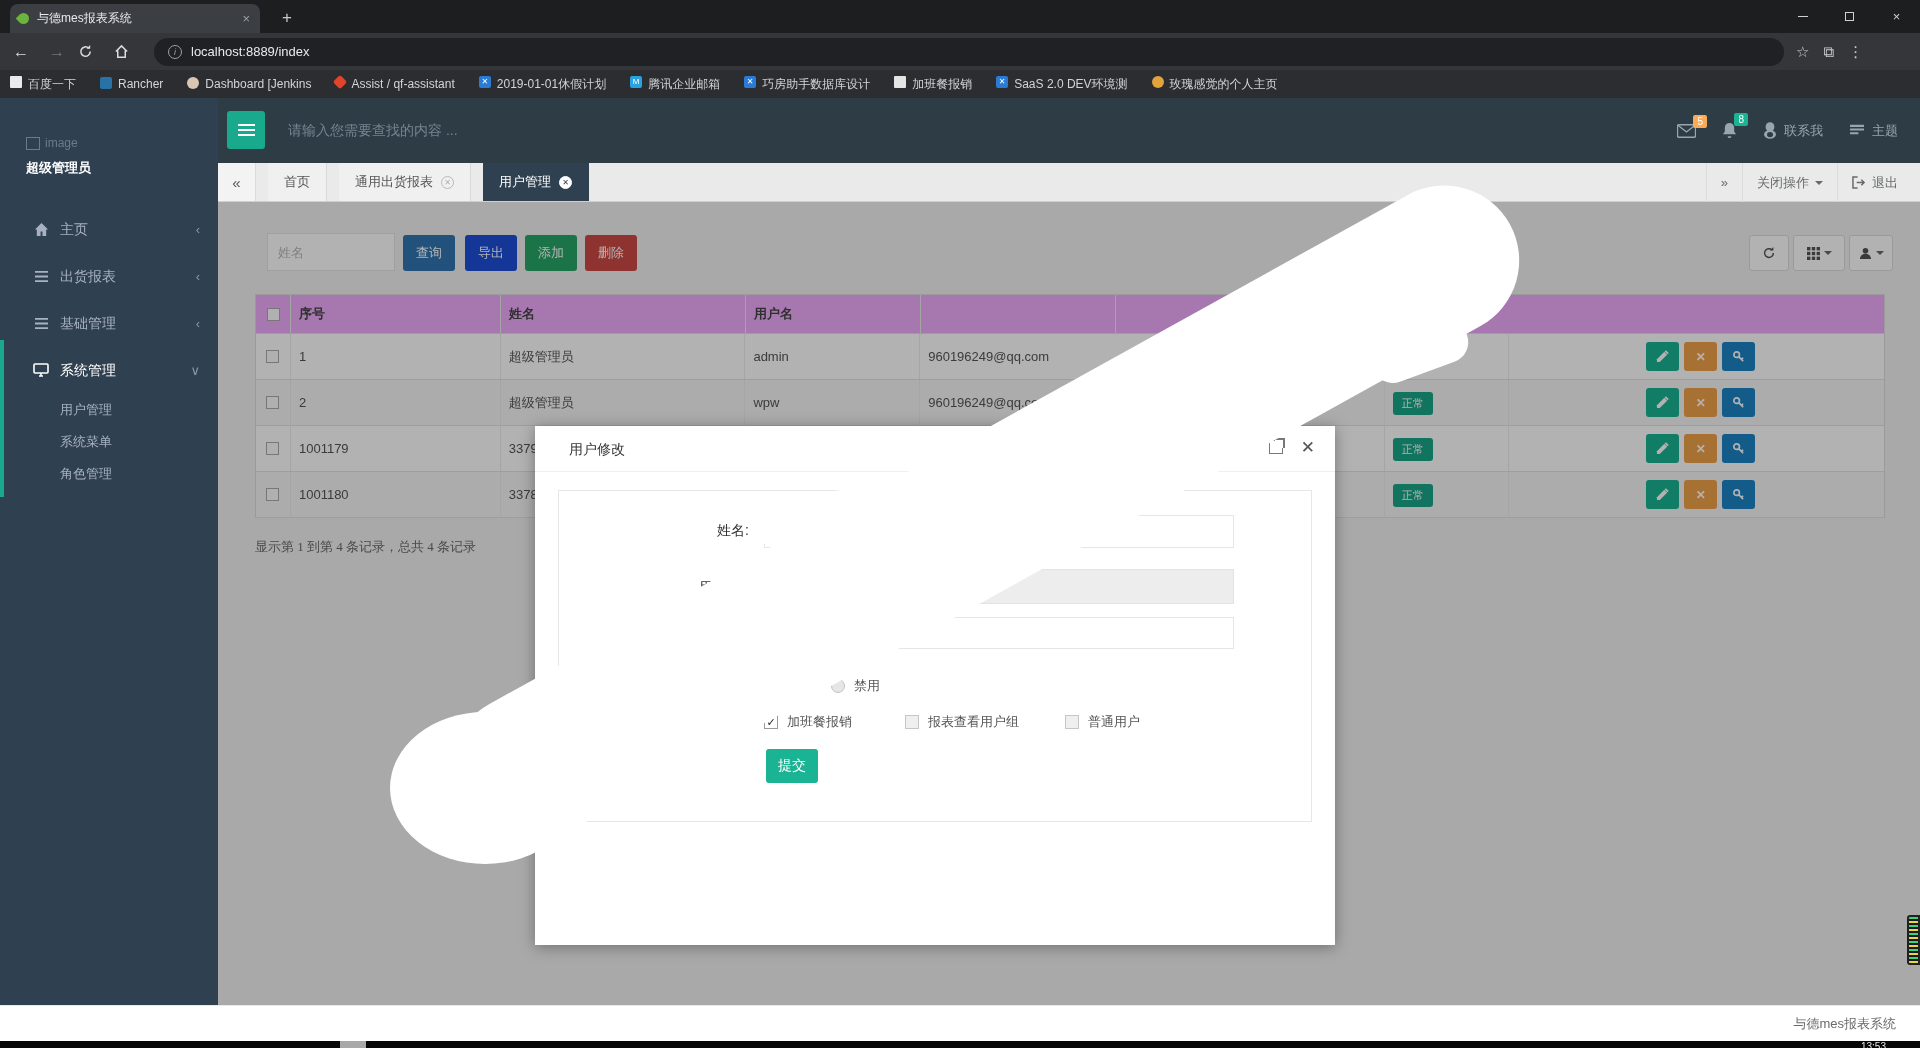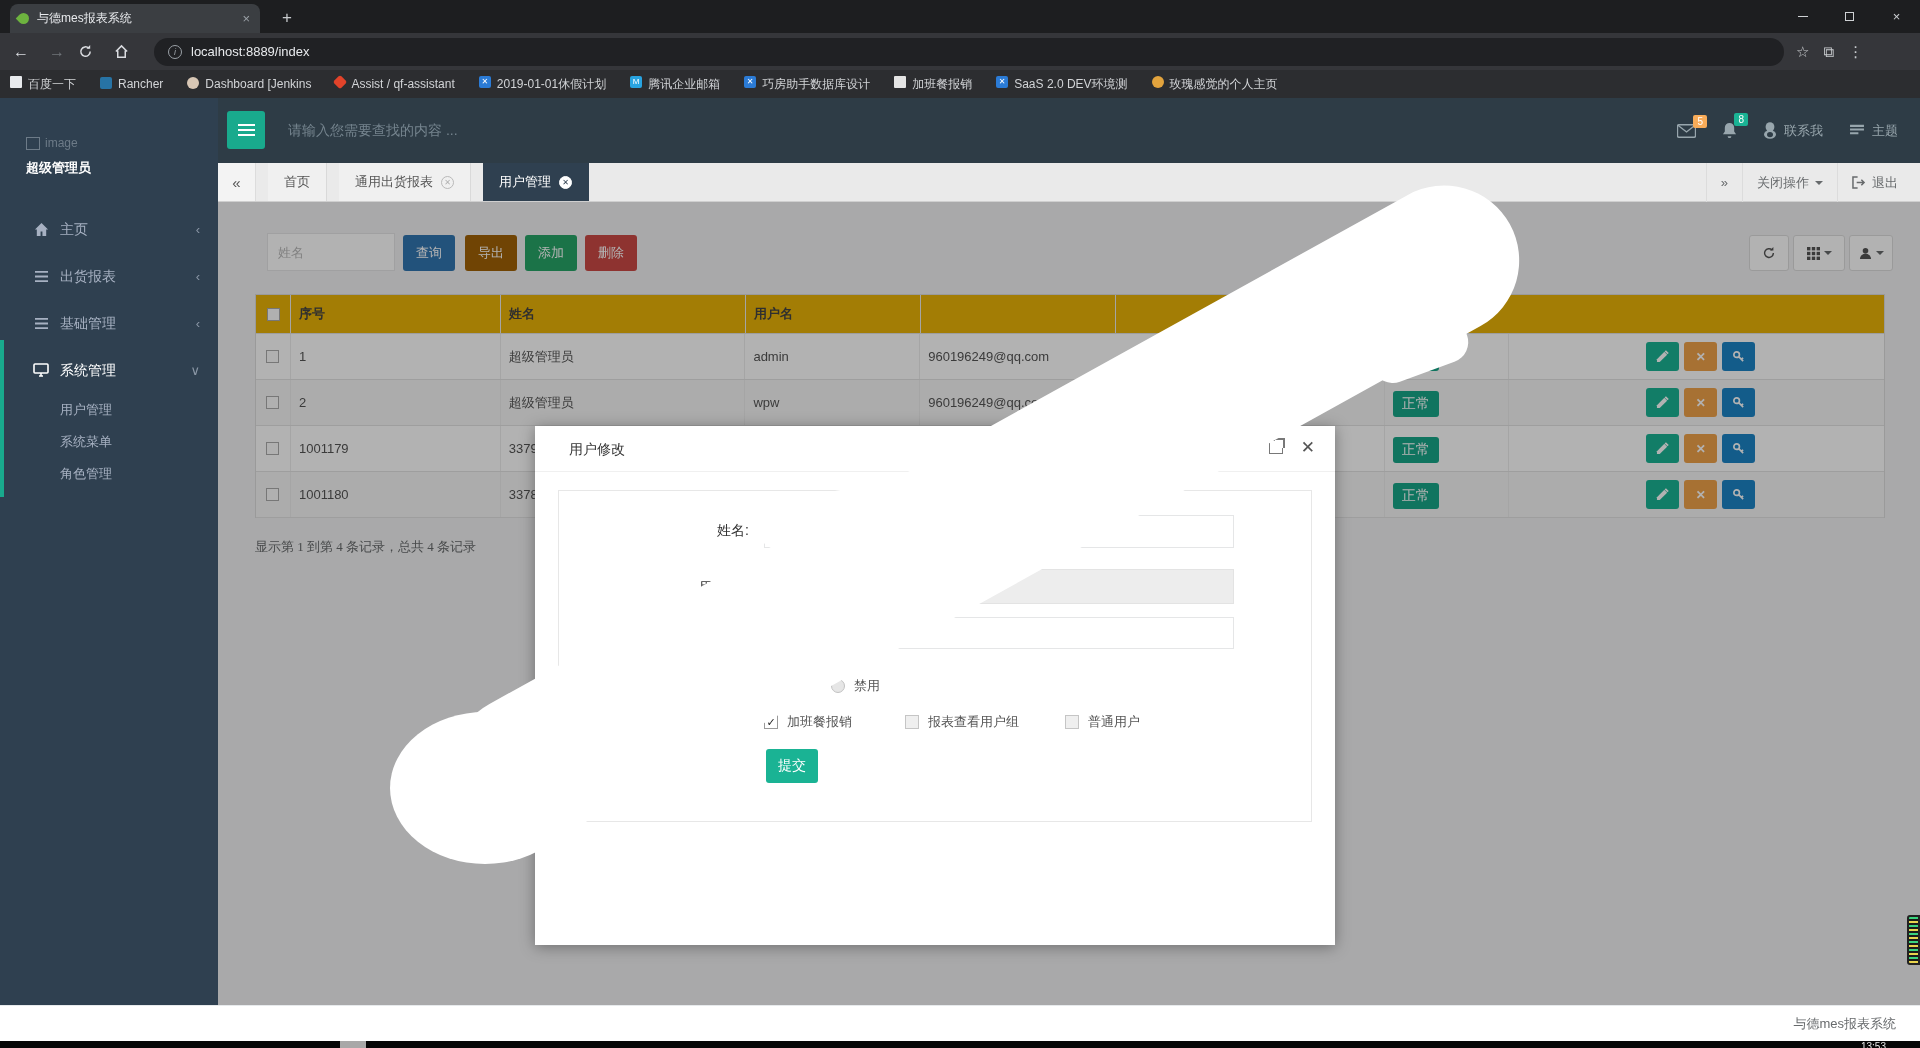--- a/index.html
+++ b/index.html
@@ -95,42 +95,42 @@
 
   
   .content { position:absolute; left:218px; top:202px; right:0; height:803px; background:#f3f3f4; }
   .content::after { content:""; position:absolute; inset:0; background:rgba(0,0,0,0.30); z-index:10; }
   .nm-input { position:absolute; left:49px; top:31px; width:128px; height:38px; border:1px solid #e5e6e7;
     padding:0 10px; font-size:13px; color:#555; background:#fff; outline:none; }
   .nm-input::placeholder { color:#b8b8b8; }
   .tbtn { position:absolute; top:33px; width:52px; height:36px; border:none; border-radius:3px;
     color:#fff; font-size:13px; }
   .tb-query { left:185px; background:#3276b1; }
-  .tb-export { left:247px; background:#a16207; }
+  .tb-export { left:247px; background:#1d4ed8; }
   .tb-add { left:307px; background:#27a568; }
   .tb-del { left:367px; background:#cc4a46; }
   .rbtn { position:absolute; top:33px; height:36px; background:#fff; border:1px solid #ddd;
     border-radius:3px; display:flex; align-items:center; justify-content:center; gap:4px; color:#555; }
   .rb-refresh { left:1531px; width:40px; }
   .rb-cols { left:1575px; width:52px; }
   .rb-user { left:1631px; width:44px; }
 
   .utable { position:absolute; left:37px; top:92px; width:1630px; border:1px solid #ddd; border-bottom:none; }
   .trow { display:flex; border-bottom:1px solid #e2e2e2; background:#fff; }
-  .trow.head { background:#eab308; font-weight:bold; }
+  .trow.head { background:#f0abfc; font-weight:bold; }
   .trow.stripe { background:#f7f7f7; }
   .tcell { height:45px; line-height:45px; font-size:13px; color:#555; padding-left:8px;
     border-right:1px solid #ececec; overflow:hidden; white-space:nowrap; }
   .trow.head .tcell { height:38px; line-height:38px; color:#444; }
   .c0 { width:35px; display:flex; align-items:center; justify-content:center; padding-left:0; }
   .c1 { width:210px; } .c2 { width:245px; } .c3 { width:175px; } .c4 { width:270px; }
   .c5 { width:195px; } .c6 { width:125px; } .c7 { width:375px; border-right:none;
     display:flex; align-items:center; justify-content:center; gap:5px; }
   .cb { width:13px; height:13px; border:1px solid #ababab; background:#fdfdfd; }
-  .stbadge { display:inline-block; background:#18a689; color:#fff; font-size:14px; line-height:normal;
+  .stbadge { display:inline-block; background:#18a689; color:#fff; font-size:11px; line-height:normal;
     padding:4px 9px; border-radius:3px; vertical-align:middle; }
   .opbtn { width:33px; height:29px; border:none; border-radius:3px; display:flex; align-items:center;
     justify-content:center; color:#fff; }
   .op-edit { background:#1ab394; }
   .op-x { background:#f0a24a; font-size:12px; font-weight:bold; }
   .op-key { background:#1c84c6; }
   .summary { position:absolute; left:37px; top:336px; font-size:13px; color:#676a6c;font-family:Liberation Serif, serif; }
 
   
   .modal { position:absolute; left:535px; top:426px; width:800px; height:519px; background:#fff;

